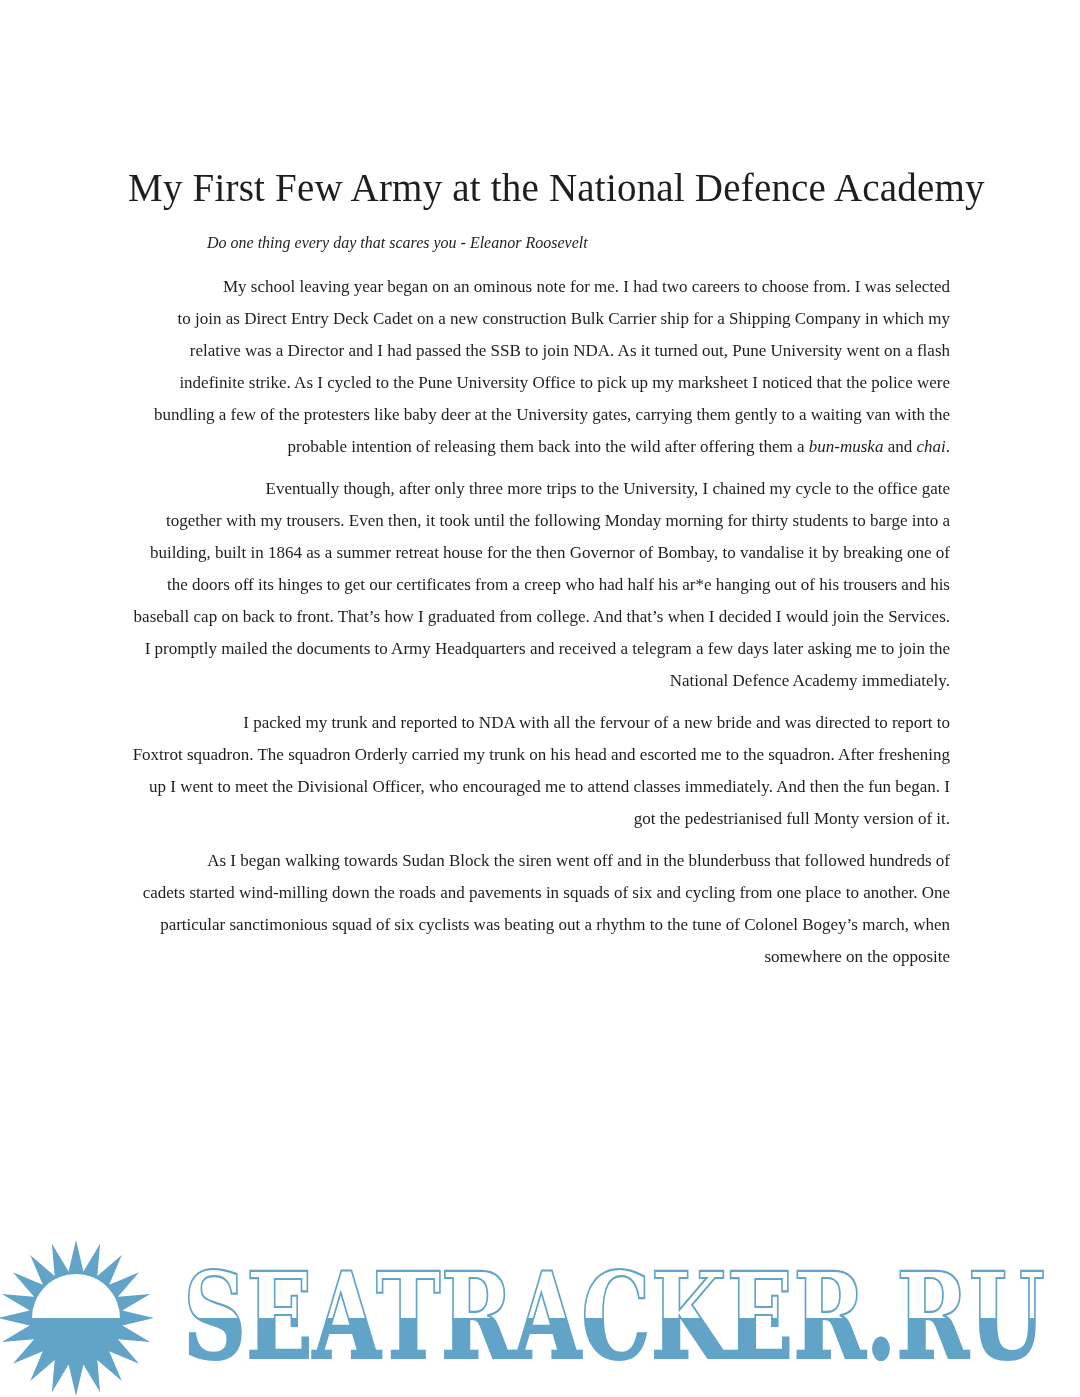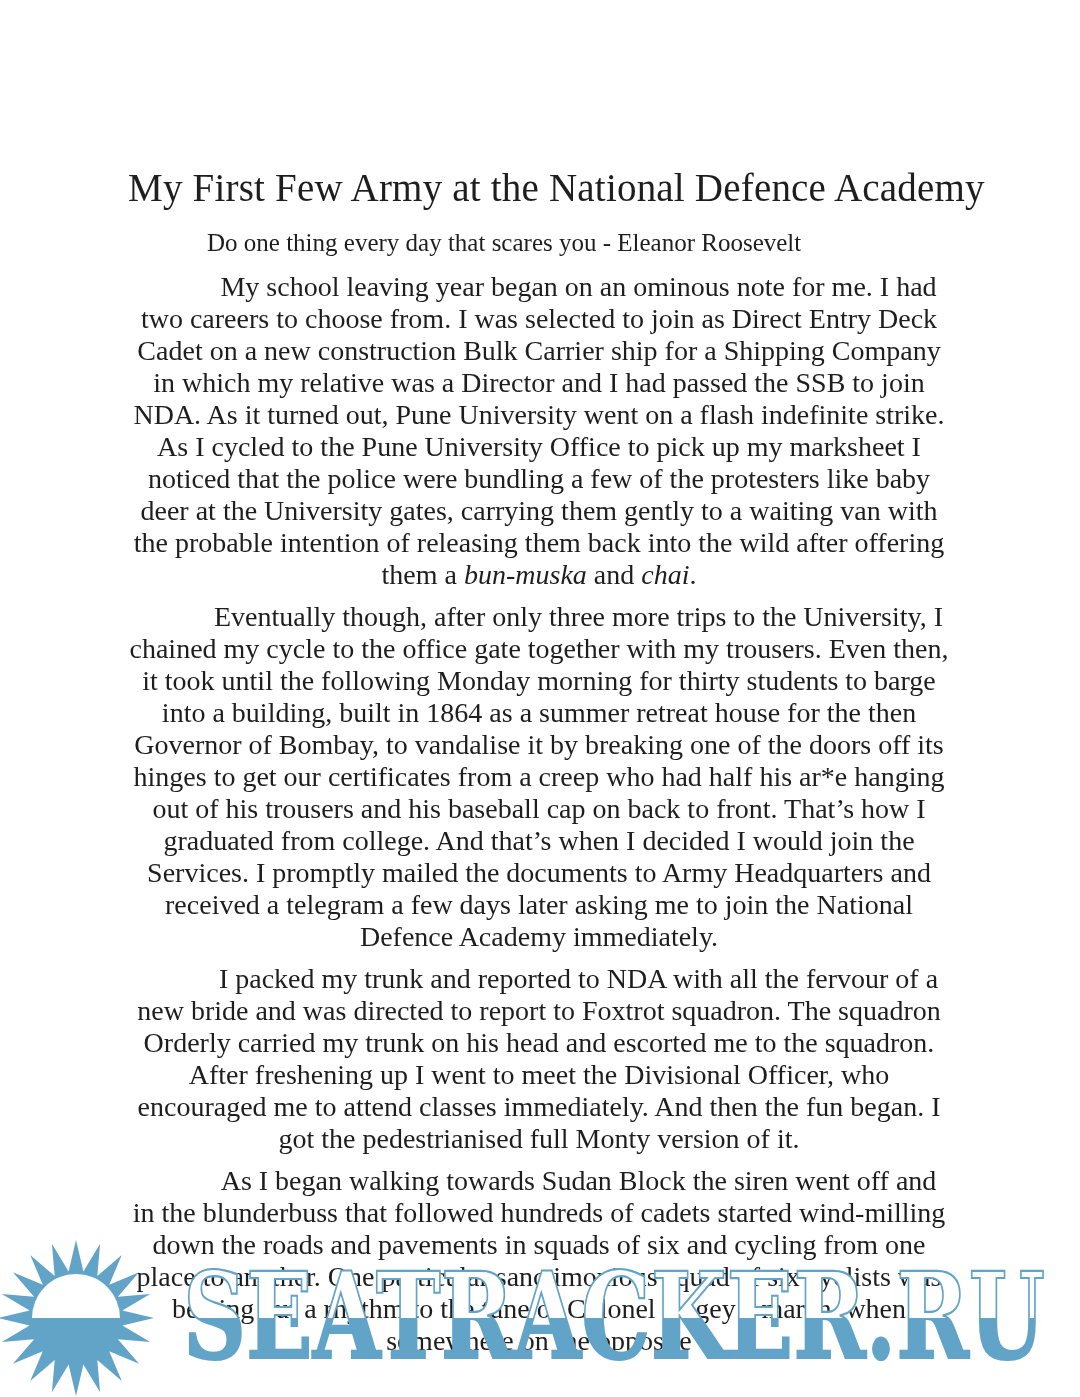--- a/index.html
+++ b/index.html
@@ -15,33 +15,34 @@
   .page { position: absolute; inset: 0; }
   h1.doc-title {
     margin: 166px 0 0 128px;
     font-size: 39px;
     font-weight: 400;
     line-height: 1.15;
     letter-spacing: 0.2px;
   }
   .epigraph {
     margin: 17px 0 0 207px;
-    font-size: 25px;
+    font-size: 16px;
     line-height: 29px;
+    font-style: italic;
   }
   .doc-body {
     margin: 14px 0 0 128px;
     width: 822px;
   }
   .doc-body p {
     margin: 9px 0 10px 0;
-    font-size: 28px;
+    font-size: 17px;
     line-height: 32px;
     text-indent: 79px;
-    text-align: center;
+    text-align: right;
   }
   .doc-body .it { font-style: italic; }
   .watermark {
     position: absolute;
     left: 0;
     top: 1235px;
     display: block;
   }
 </style>
 </head>

